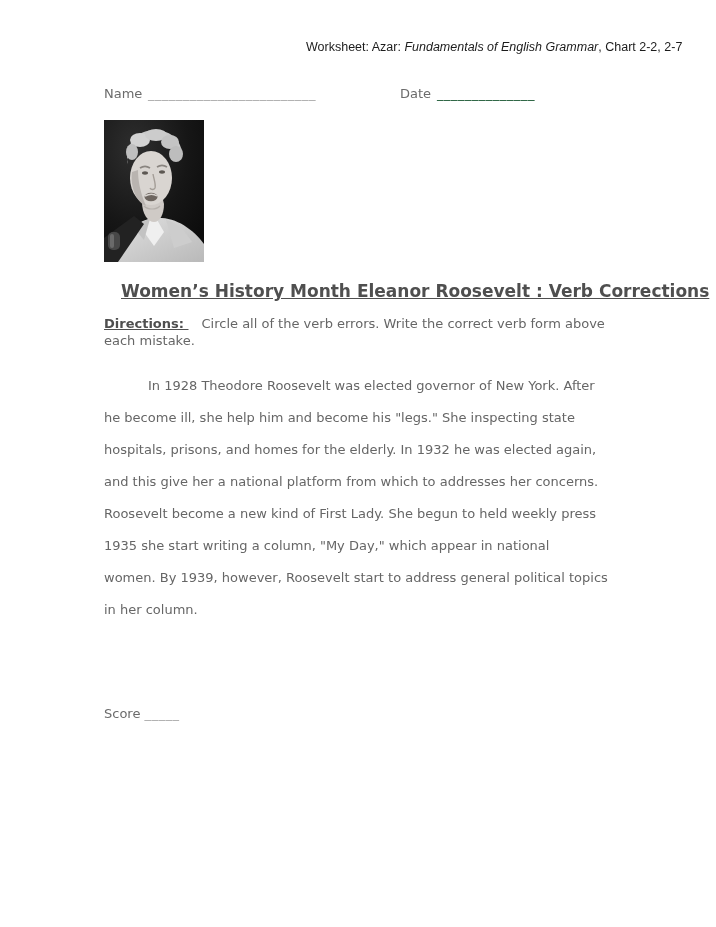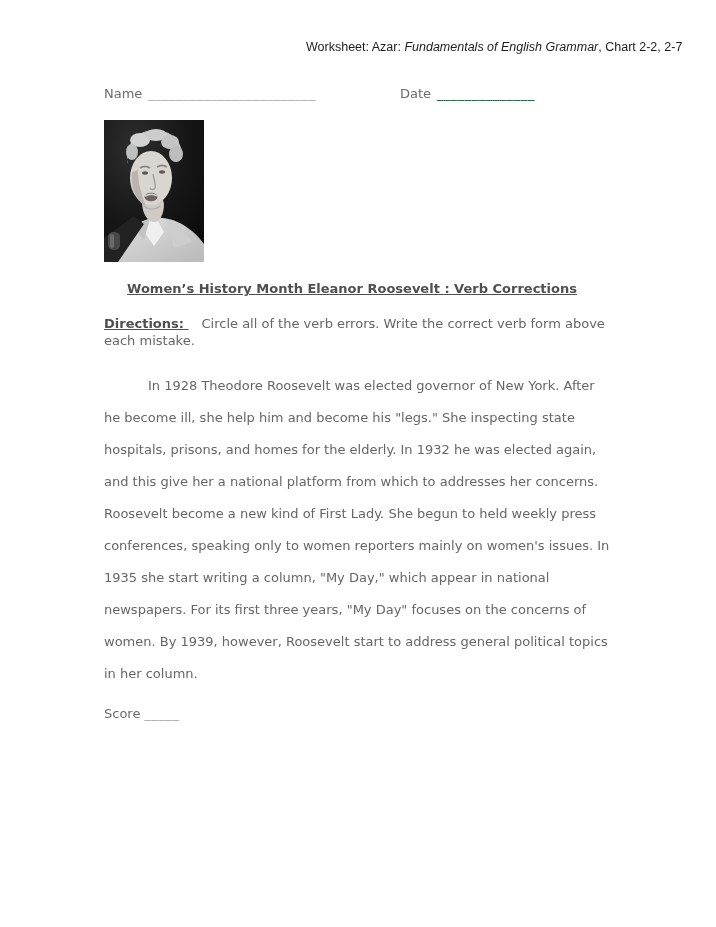--- a/index.html
+++ b/index.html
@@ -38,25 +38,25 @@
     left: 104px;
     top: 120px;
     width: 100px;
     height: 142px;
     display: block;
   }
 
   
   .worksheet-title {
     position: absolute;
-    left: 95px;
+    left: 121px;
     top: 281px;
     width: 514px;
     text-align: center;
-    font-size: 13px;
+    font-size: 17px;
     font-weight: bold;
     color: #4f4f4f;
     text-decoration: underline;
     white-space: nowrap;
   }
 
   
   .directions {
     position: absolute;
     left: 104px;
@@ -177,23 +177,21 @@
   <div class="directions">
     <span class="dir-label">Directions:&nbsp;</span><span>Circle all of the verb errors. Write the correct verb form above each mistake.</span>
   </div>
 
   <div class="paragraph">
       <div class="para-line">In 1928 Theodore Roosevelt was elected governor of New York. After</div>
       <div class="para-line">he become ill, she help him and become his "legs." She inspecting state</div>
       <div class="para-line">hospitals, prisons, and homes for the elderly. In 1932 he was elected again,</div>
       <div class="para-line">and this give her a national platform from which to addresses her concerns.</div>
       <div class="para-line">Roosevelt become a new kind of First Lady. She begun to held weekly press</div>
-      <div class="para-line">conferences, speaking only to women reporters mainly on women's issues. In</div>
       <div class="para-line">1935 she start writing a column, "My Day," which appear in national</div>
-      <div class="para-line">newspapers. For its first three years, "My Day" focuses on the concerns of</div>
       <div class="para-line">women. By 1939, however, Roosevelt start to address general political topics</div>
       <div class="para-line">in her column.</div>
     </div>
 
   <div class="score-row">
     <span class="score-label">Score</span>
     <span class="score-blank">_____</span>
   </div>
 
 

